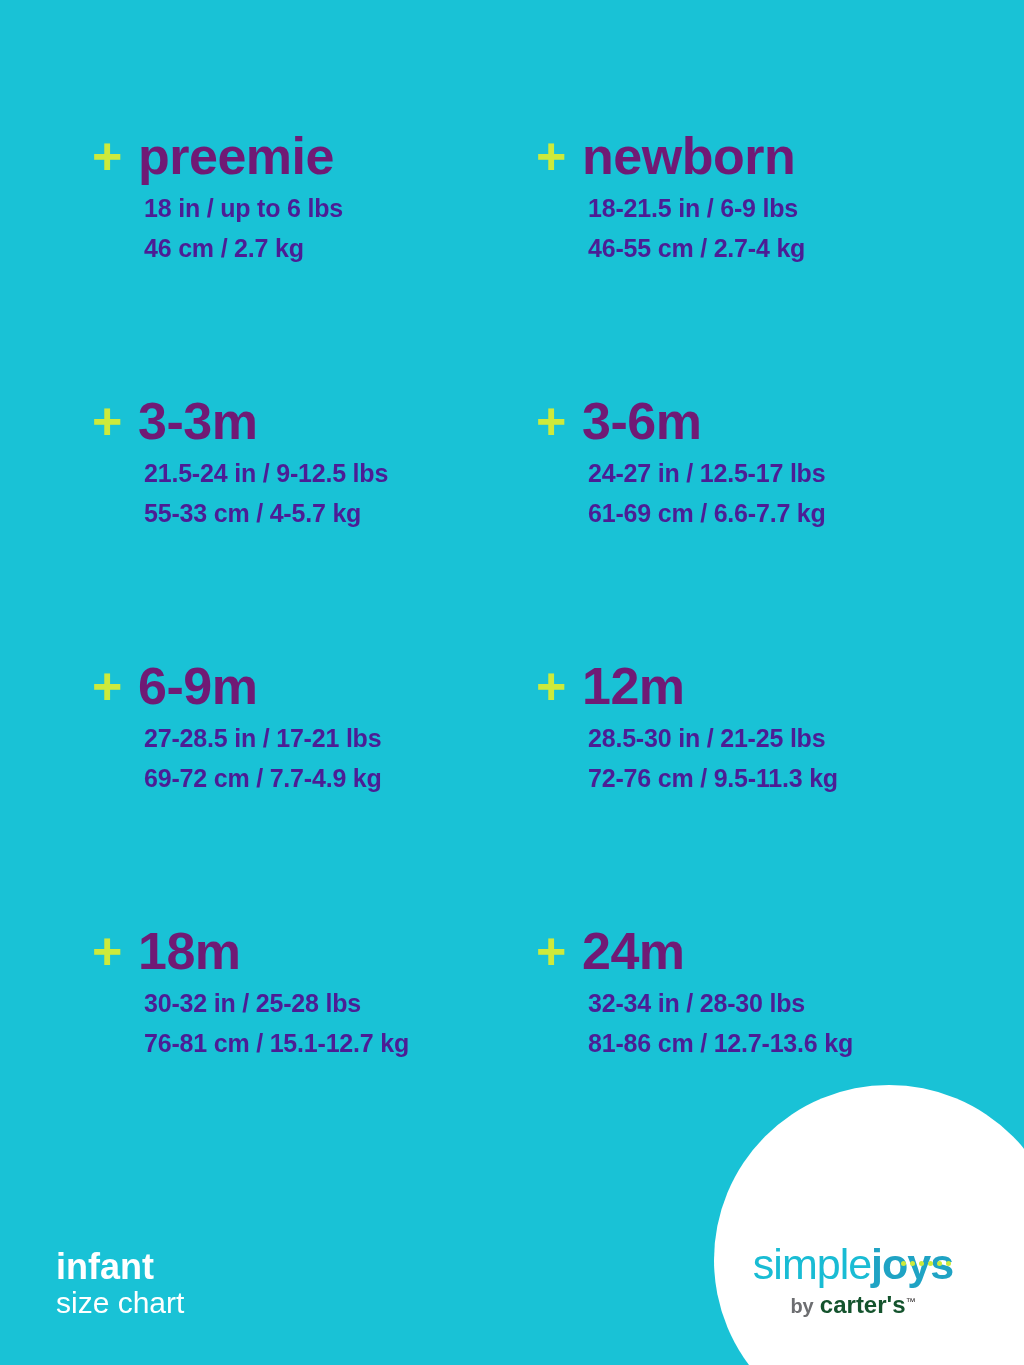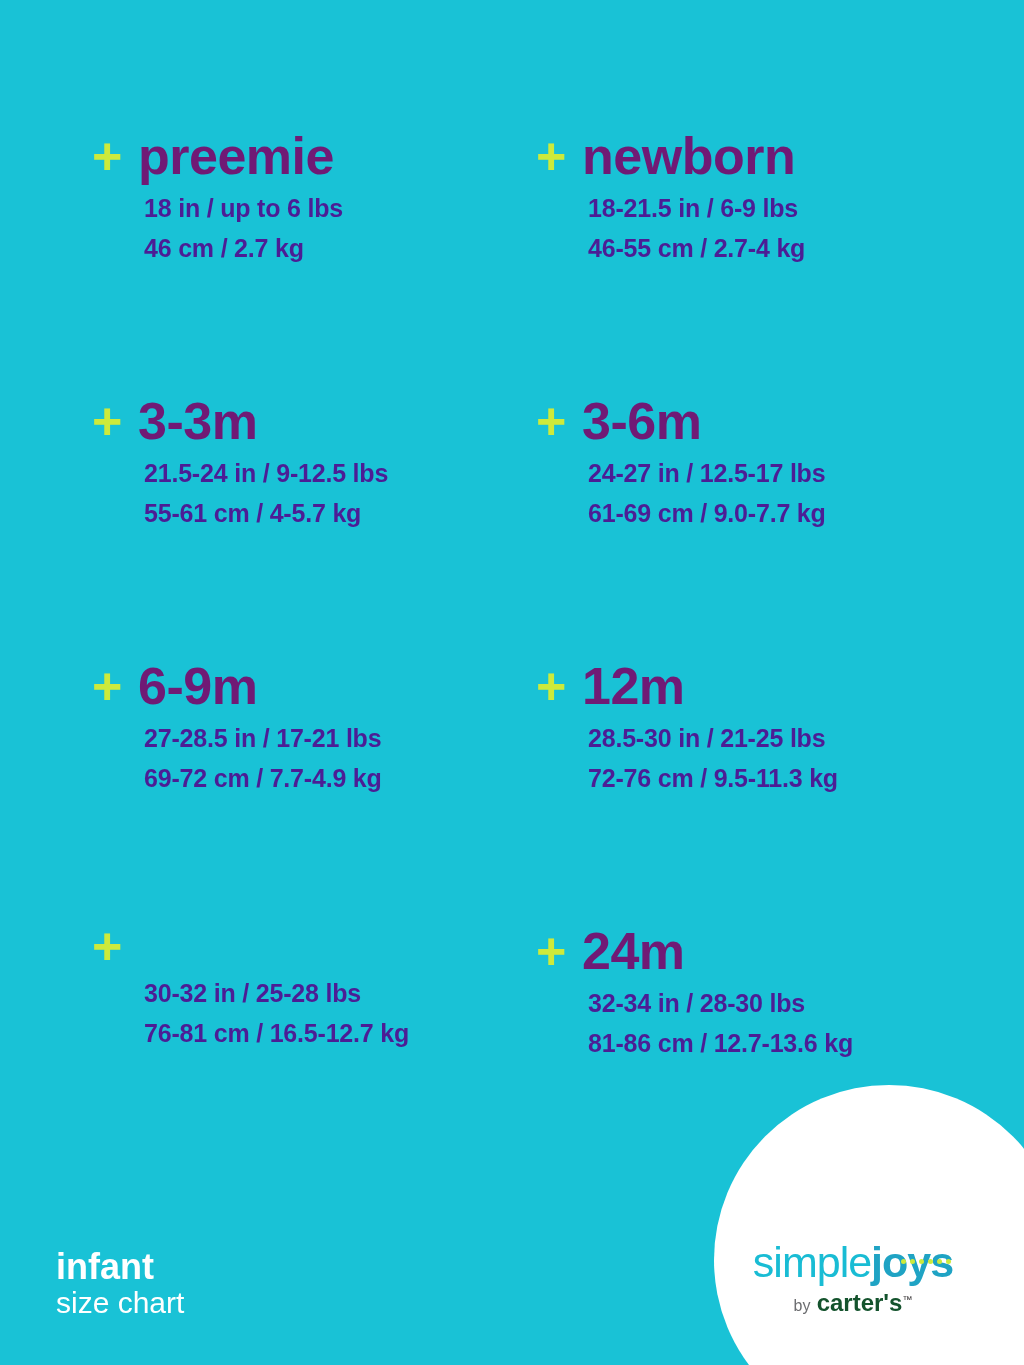--- a/index.html
+++ b/index.html
@@ -137,22 +137,22 @@
     top: 0;
   }
   .logo-sub {
     margin-top: 2px;
     font-size: 22px;
     line-height: 26px;
     white-space: nowrap;
   }
   .logo-by {
     color: #6d6e71;
-    font-weight: normal;
-    font-size: 16px;
+    font-weight: bold;
+    font-size: 20px;
     text-align: center;
   }
   .logo-carters {
     color: #14532d;
     font-weight: bold;
     font-size: 24px;
   }
   .logo-tm {
     color: #231f20;
     font-size: 10px;
@@ -183,30 +183,30 @@
       <div class="line">18-21.5 in / 6-9 lbs</div>
       <div class="line">46-55 cm / 2.7-4 kg</div>
     </div>
 
     <div class="cell">
       <div class="size-head">
         <span class="plus">+</span>
         <span class="size-label">3-3m</span>
       </div>
       <div class="line">21.5-24 in / 9-12.5 lbs</div>
-      <div class="line">55-61 cm / 4-5.7 kg</div>
+      <div class="line">55-33 cm / 4-5.7 kg</div>
     </div>
 
     <div class="cell">
       <div class="size-head">
         <span class="plus">+</span>
         <span class="size-label">3-6m</span>
       </div>
       <div class="line">24-27 in / 12.5-17 lbs</div>
-      <div class="line">61-69 cm / 9.0-7.7 kg</div>
+      <div class="line">61-69 cm / 6.6-7.7 kg</div>
     </div>
 
     <div class="cell">
       <div class="size-head">
         <span class="plus">+</span>
         <span class="size-label">6-9m</span>
       </div>
       <div class="line">27-28.5 in / 17-21 lbs</div>
       <div class="line">69-72 cm / 7.7-4.9 kg</div>
     </div>
@@ -216,23 +216,24 @@
         <span class="plus">+</span>
         <span class="size-label">12m</span>
       </div>
       <div class="line">28.5-30 in / 21-25 lbs</div>
       <div class="line">72-76 cm / 9.5-11.3 kg</div>
     </div>
 
     <div class="cell">
       <div class="size-head">
         <span class="plus">+</span>
+        <span class="size-label">18m</span>
       </div>
       <div class="line">30-32 in / 25-28 lbs</div>
-      <div class="line">76-81 cm / 16.5-12.7 kg</div>
+      <div class="line">76-81 cm / 15.1-12.7 kg</div>
     </div>
 
     <div class="cell">
       <div class="size-head">
         <span class="plus">+</span>
         <span class="size-label">24m</span>
       </div>
       <div class="line">32-34 in / 28-30 lbs</div>
       <div class="line">81-86 cm / 12.7-13.6 kg</div>
     </div>

